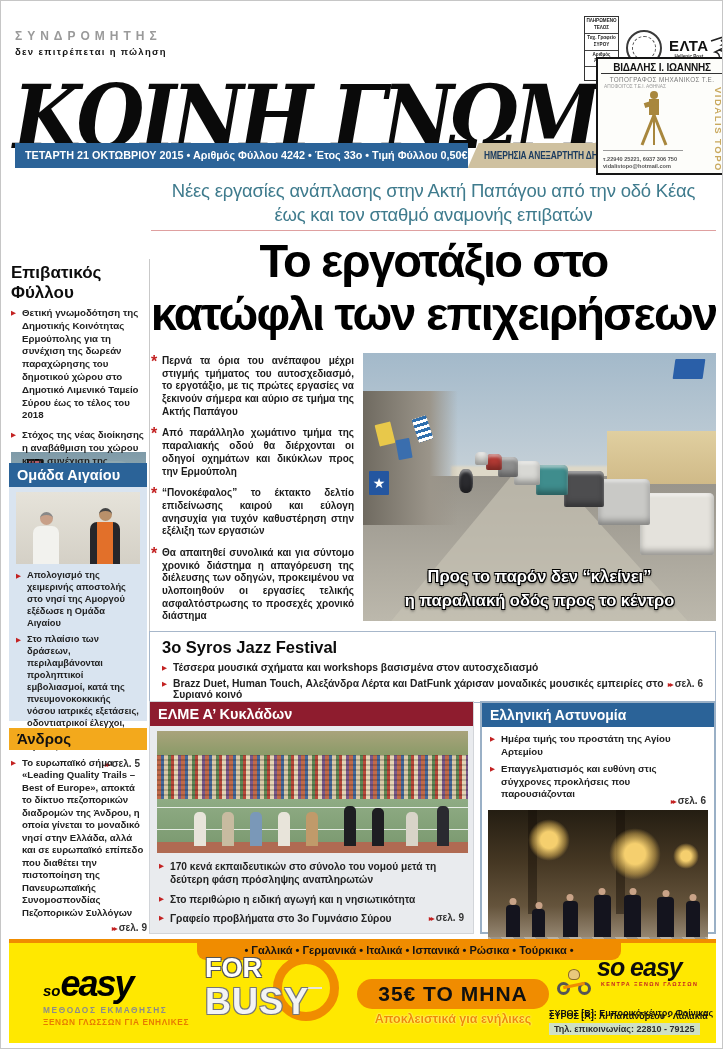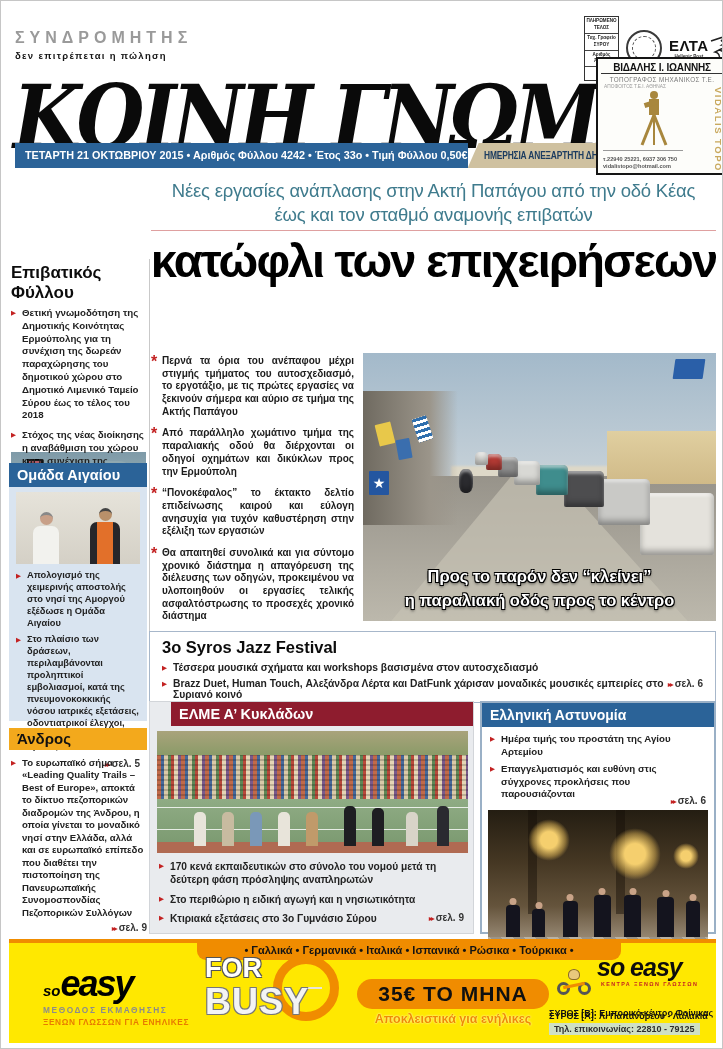--- a/index.html
+++ b/index.html
@@ -3,21 +3,21 @@
 <meta charset="utf-8">
 <style>
   * { margin:0; padding:0; box-sizing:border-box; }
   html,body { background:#e8e8e8; }
   body { font-family:"Liberation Sans", sans-serif; }
   #page { position:relative; width:723px; height:1049px; background:#fff;
           border:1px solid #c6c6c6; overflow:hidden; margin:0 auto; }
   .abs { position:absolute; }
 
   
-  .sub-label { font-size:16px; font-weight:bold; letter-spacing:5px; color:#9a9a9a; }
+  .sub-label { font-size:12px; font-weight:bold; letter-spacing:5px; color:#9a9a9a; }
   .sub-note  { font-size:9.5px; font-weight:bold; letter-spacing:1.3px; color:#151515; margin-top:3px; }
 
   .stamps { display:flex; gap:7px; align-items:center; }
   .paid-box { width:35px; border:1px solid #333; background:#fff; text-align:center;
               font-size:4.6px; font-weight:bold; color:#222; line-height:1.5; }
   .paid-box .r { border-bottom:1px solid #444; padding:1px 0; }
   .paid-box .r:last-child { border-bottom:none; font-size:7px; }
   .seal { width:36px; height:36px; border:2px solid #3a3a3a; border-radius:50%;
           position:relative; }
   .seal::before { content:""; position:absolute; inset:4px; border:1px dashed #555; border-radius:50%; }
@@ -126,21 +126,21 @@
   .sb { position:relative; padding-left:11px; font-weight:bold; color:#222; }
   .sb::before { content:"▶"; position:absolute; left:0; top:2px; color:#c32222;
                 font-family:"DejaVu Sans",sans-serif; font-size:6.5px; }
 
   .jazz { width:567px; height:72px; border:1px solid #a7b7ca; background:#fff; padding:6px 12px 0; }
   .jazz-title { font-size:16.5px; font-weight:bold; color:#0c0c0c; margin-bottom:5px; }
   .jazz .sb { font-size:10.3px; margin-bottom:5px; }
   .jazz-row { display:flex; justify-content:space-between; }
 
   .elme { width:325px; height:233px; background:#e9ebee; border:1px solid #d2d5d9; }
-  .elme .sec-header { background:#8e1c2e; margin-bottom:5px;margin-left:21px; }
+  .elme .sec-header { background:#8e1c2e; margin-bottom:5px; }
   .elme-photo { margin:0 7px; }
   .elme-bullets { padding:7px 9px 0; }
   .elme .sb { font-size:10.2px; line-height:1.3; margin-bottom:6px; }
   .elme-row { display:flex; justify-content:space-between; }
 
   .police { width:236px; height:233px; background:#fff; border:2px solid #9ab0c6; }
   .police .sec-header { background:#2b6398; font-size:14px; }
   .police-bullets { padding:6px 8px 2px; }
   .police .sb { font-size:9.7px; line-height:1.3; margin-bottom:5px; }
   .police-row { display:flex; justify-content:space-between; align-items:flex-end; }
@@ -259,20 +259,21 @@
     <div class="vid-phone">τ.22940 25221, 6937 306 750</div>
     <div class="vid-mail">vidalistopo@hotmail.com</div>
   </div>
 
   <div class="abs kicker" style="left:150px; top:178px; width:565px;">
     <div>Νέες εργασίες ανάπλασης στην Ακτή Παπάγου από την οδό Κέας</div>
     <div>έως και τον σταθμό αναμονής επιβατών</div>
   </div>
   <div class="abs red-rule" style="left:150px; top:229px; width:565px;"></div>
   <div class="abs headline" style="left:148px; top:233px; width:569px;">
+    <div>Το εργοτάξιο στο</div>
     <div>κατώφλι των επιχειρήσεων</div>
   </div>
 
   <div class="abs lead-bullets" style="left:150px; top:354px;">
     <div class="lb">Περνά τα όρια του ανέπαφου μέχρι στιγμής τμήματος του αυτοσχεδιασμό, το εργοτάξιο, με τις πρώτες εργασίες να ξεκινούν σήμερα και αύριο σε τμήμα της Ακτής Παπάγου</div>
     <div class="lb">Από παράλληλο χωμάτινο τμήμα της παραλιακής οδού θα διέρχονται οι οδηγοί οχημάτων και δικύκλων προς την Ερμούπολη</div>
     <div class="lb">“Πονοκέφαλος” το έκτακτο δελτίο επιδείνωσης καιρού και εύλογη ανησυχία για τυχόν καθυστέρηση στην εξέλιξη των εργασιών</div>
     <div class="lb">Θα απαιτηθεί συνολικά και για σύντομο χρονικό διάστημα η απαγόρευση της διέλευσης των οδηγών, προκειμένου να υλοποιηθούν οι εργασίες τελικής ασφαλτόστρωσης το προσεχές χρονικό διάστημα</div>
     <div class="lb">Αναλυτική ενημέρωση και δηλώσεις από τον αντιδήμαρχο Τεχνικών Υπηρεσιών, Στ. Γουσγουνέλη</div>
     <div class="pref lead-pref"><span class="arr">▸▸</span><span>σελ. 10 - 11</span></div>
@@ -379,21 +380,21 @@
       <div class="sc-fig" style="left:48%;  background:#c09a6a;"></div>
       <div class="sc-fig" style="left:60%;  background:#1e1e22; height:40px;"></div>
       <div class="sc-fig" style="left:69%;  background:#1e1e22; height:38px;"></div>
       <div class="sc-fig" style="left:80%;  background:#d8d4c8;"></div>
       <div class="sc-fig" style="left:90%;  background:#2a2a30; height:40px;"></div>
     </div>
     <div class="elme-bullets">
       <div class="sb">170 κενά εκπαιδευτικών στο σύνολο του νομού μετά τη δεύτερη φάση πρόσληψης αναπληρωτών</div>
       <div class="sb">Στο περιθώριο η ειδική αγωγή και η νησιωτικότητα</div>
       <div class="elme-row">
-        <div class="sb" style="flex:1;">Κτιριακά εξετάσεις στο 3ο Γυμνάσιο Σύρου</div>
+        <div class="sb" style="flex:1;">Γραφείο προβλήματα στο 3ο Γυμνάσιο Σύρου</div>
         <div class="pref"><span class="arr">▸▸</span><span>σελ. 9</span></div>
       </div>
     </div>
   </div>
 
   <div class="abs police" style="left:479px; top:700px;">
     <div class="sec-header">Ελληνική Αστυνομία</div>
     <div class="police-bullets">
       <div class="sb">Ημέρα τιμής του προστάτη της Αγίου Αρτεμίου</div>
       <div class="police-row">

